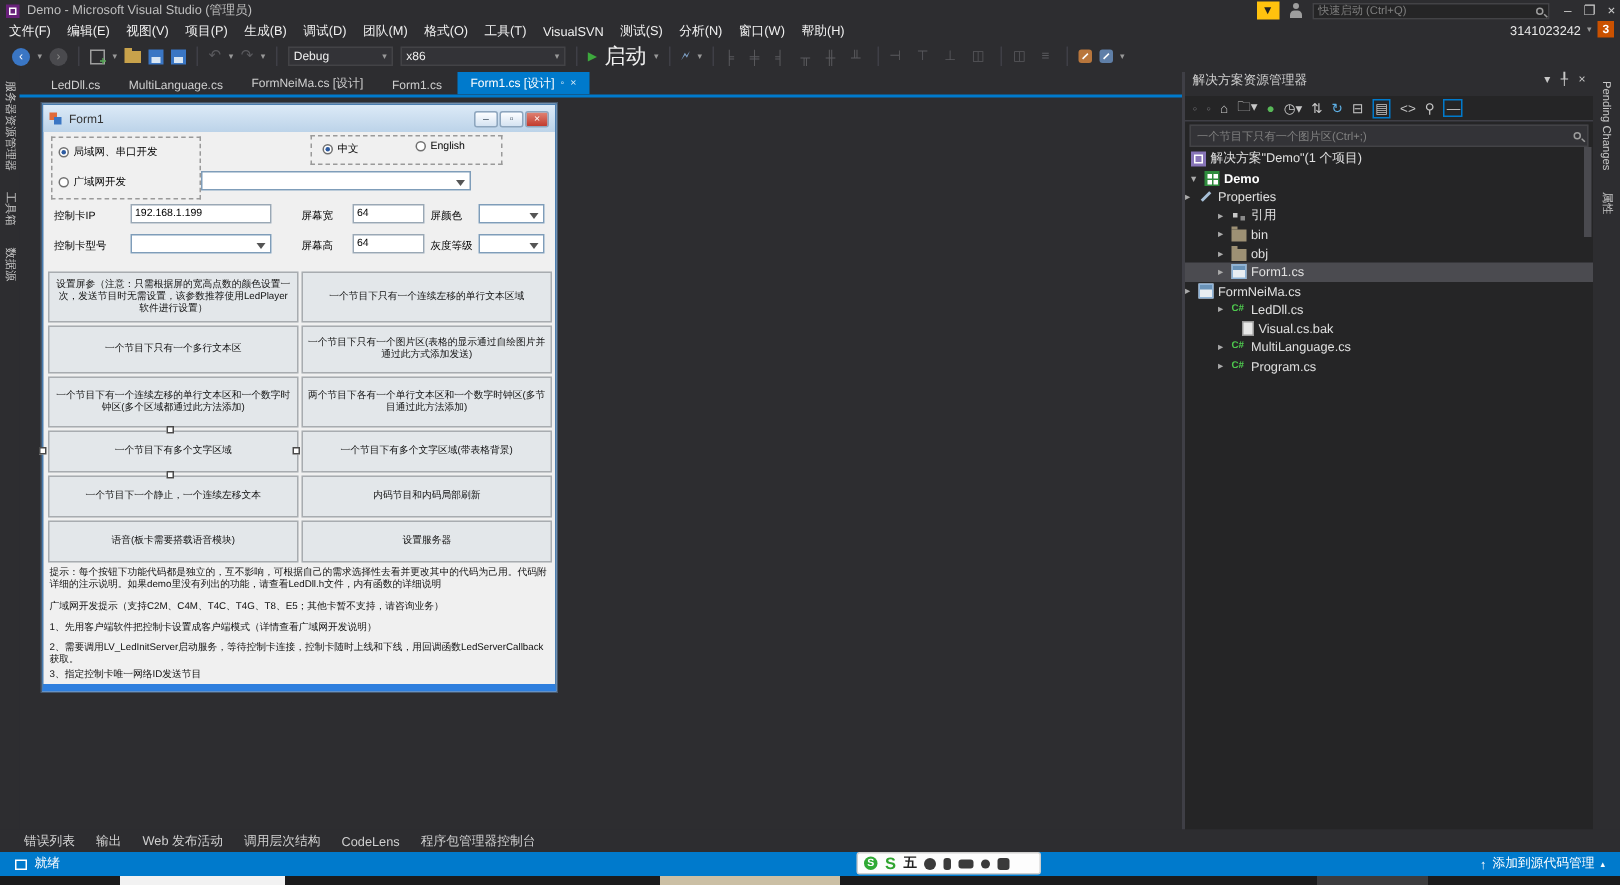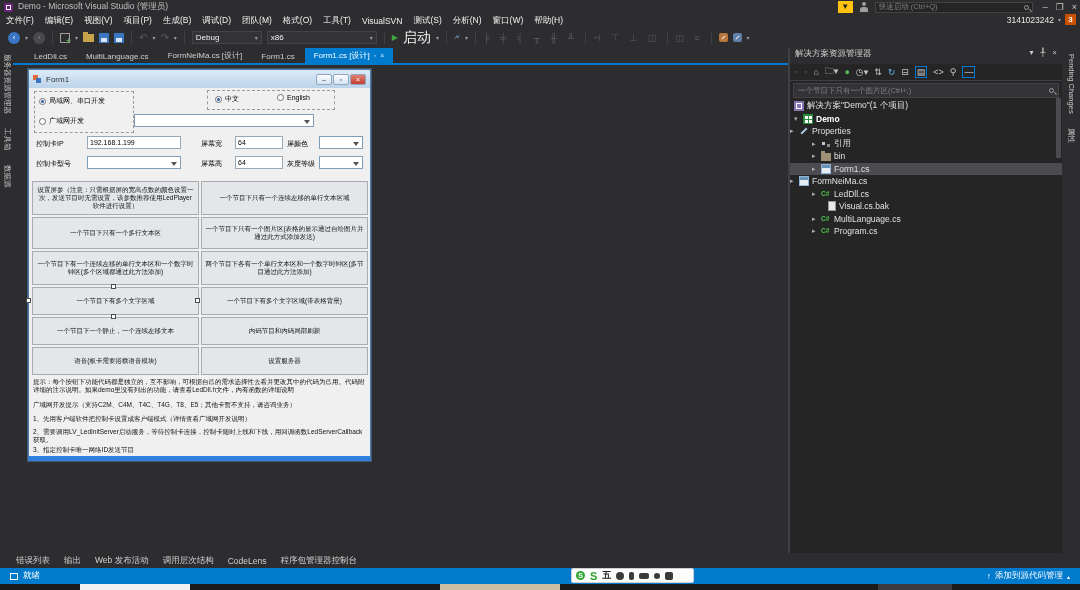--- a/index.html
+++ b/index.html
@@ -373,20 +373,25 @@
       <div class="trow" style="padding-left:22px">
         <span class="chev">▸</span>
         <span class="tico2 i-refs"></span>
         <span>引用</span>
       </div>
       <div class="trow" style="padding-left:22px">
         <span class="chev">▸</span>
         <span class="tico2 i-folder"></span>
         <span>bin</span>
       </div>
+      <div class="trow" style="padding-left:22px">
+        <span class="chev">▸</span>
+        <span class="tico2 i-folder"></span>
+        <span>obj</span>
+      </div>
       <div class="trow sel" style="padding-left:22px">
         <span class="chev">▸</span>
         <span class="tico2 i-form"></span>
         <span>Form1.cs</span>
       </div>
       <div class="trow" style="">
         <span class="chev">▸</span>
         <span class="tico2 i-form"></span>
         <span>FormNeiMa.cs</span>
       </div>

